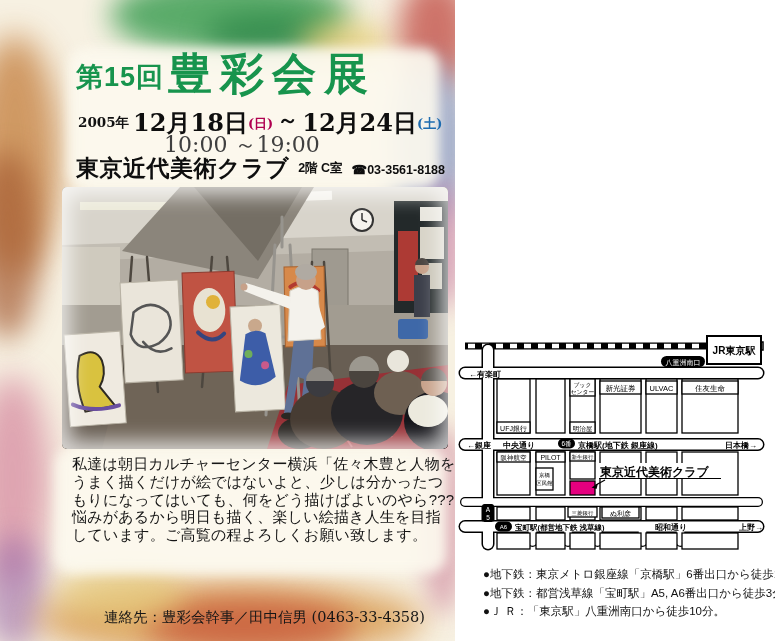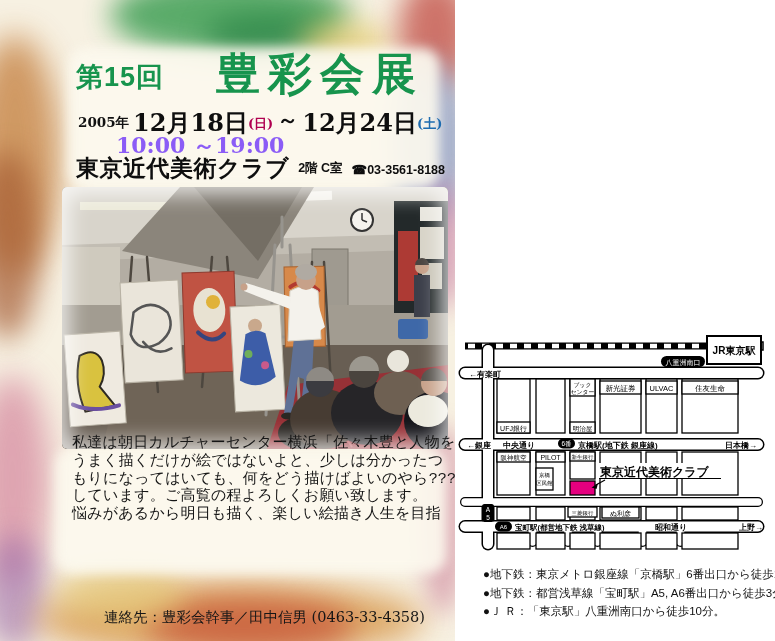--- a/index.html
+++ b/index.html
@@ -20,41 +20,41 @@
   .b10{left:-18px;top:535px;width:65px;height:115px;background:#9c6aa8;opacity:.6;}
   .b11{left:35px;top:582px;width:390px;height:75px;background:#d89a4f;opacity:.85;filter:blur(16px);}
   .b12{left:145px;top:598px;width:210px;height:55px;background:#c65036;opacity:.7;}
   .b13{left:55px;top:568px;width:130px;height:52px;background:#e6cb7c;opacity:.7;}
   .b14{left:422px;top:425px;width:42px;height:190px;background:#d08ba0;opacity:.7;filter:blur(12px);}
   .paper{position:absolute;background:rgba(252,248,238,.92);filter:blur(6px);border-radius:18px;}
   .p1{left:68px;top:48px;width:372px;height:140px;}
   .p2{left:55px;top:448px;width:392px;height:125px;}
   
   .row{position:absolute;display:flex;align-items:flex-end;white-space:nowrap;}
-  .row-title{left:76px;top:52px;gap:20px;}
+  .row-title{left:76px;top:52px;gap:4px;}
   .ex-no{font-weight:bold;font-size:27px;color:#17944d;line-height:1;padding-bottom:5px;letter-spacing:1px;}
-  .ex-title{font-weight:bold;font-size:44px;color:#17944d;line-height:1;letter-spacing:8px;margin-left:32px;}
+  .ex-title{font-weight:bold;font-size:44px;color:#17944d;line-height:1;letter-spacing:8px;}
   .row-date{left:78px;top:106px;font-family:"DejaVu Serif","Liberation Serif",serif;}
   .yr{font-size:13.5px;font-weight:bold;color:#111;padding-bottom:3px;padding-right:4px;}
   .bigdate{font-size:24px;font-weight:bold;color:#0e0e0e;line-height:1;}
   .day-sun{font-size:13px;font-weight:bold;color:#b00050;padding-bottom:2px;}
   .day-sat{font-size:13px;font-weight:bold;color:#1e6cb0;padding-bottom:2px;}
   .tilde{font-size:21px;font-weight:bold;color:#0e0e0e;padding:0 4px 1px 4px;}
   .row-time{left:116px;top:134px;gap:8px;}
-  .hours{font-family:"DejaVu Serif","Liberation Serif",serif;font-size:22px;font-weight:bold;color:#8b5cf6;line-height:1;}
+  .hours{font-family:"DejaVu Serif","Liberation Serif",serif;font-size:22px;font-weight:normal;color:#404040;line-height:1;margin-left:48px;}
   .hours-note{font-size:14.5px;font-weight:bold;color:#0e0e0e;padding-bottom:2px;}
   .row-venue{left:76px;top:157px;gap:9px;}
   .venue{font-size:23px;font-weight:bold;color:#0e0e0e;line-height:1;letter-spacing:0.5px;}
   .venue-sub{font-size:12.5px;font-weight:bold;color:#0e0e0e;padding-bottom:3px;}
   
   .photo{position:absolute;left:62px;top:187px;width:386px;height:262px;border-radius:5px;overflow:hidden;}
   .photo::after{content:"";position:absolute;inset:0;box-shadow:inset 0 0 20px 8px rgba(255,255,255,.75);pointer-events:none;border-radius:5px;}
   
-  .desc{position:absolute;left:72px;top:435px;width:378px;
-        font-family:Liberation Mono, monospace;font-size:15px;line-height:17.8px;
+  .desc{position:absolute;left:72px;top:455px;width:378px;
+        font-family:Liberation Sans, sans-serif;font-size:15px;line-height:17.8px;
         color:#161616;letter-spacing:0.2px;}
   .desc div{white-space:nowrap;}
   .contact{position:absolute;left:104px;top:608px;font-family:"DejaVu Serif","Liberation Serif",serif;
            font-size:14.5px;color:#161616;white-space:nowrap;}
   
   .map{position:absolute;left:455px;top:330px;width:308px;height:228px;}
   .map svg{display:block;}
   .map text{font-family:"Liberation Sans",sans-serif;}
   
   .access{position:absolute;left:483px;top:565px;width:292px;font-size:11.5px;line-height:18.5px;
@@ -201,22 +201,22 @@
         <circle cx="372" cy="196" r="13" fill="#c7a189"></circle>
           <path d="M359,194 a13,13 0 0 1 26,0" fill="#55504a"></path>
       </g>
     </svg>
   </div>
 
   <div class="desc">
     <div>私達は朝日カルチャーセンター横浜「佐々木豊と人物を</div>
     <div>うまく描くだけが絵ではないよと、少しは分かったつ</div>
     <div>もりになってはいても、何をどう描けばよいのやら???</div>
+    <div>悩みがあるから明日も描く、楽しい絵描き人生を目指</div>
     <div>しています。ご高覧の程よろしくお願い致します。</div>
-    <div>悩みがあるから明日も描く、楽しい絵描き人生を目指</div>
   </div>
   <div class="contact">連絡先：豊彩会幹事／田中信男 (0463-33-4358)</div>
 </div>
 
 <div class="map">
   <svg width="320" height="228" viewBox="0 0 320 228">
 
     <g>
       <line x1="10" y1="16" x2="298" y2="16" stroke="#000" stroke-width="7"></line>
       <line x1="13" y1="16" x2="296" y2="16" stroke="#fff" stroke-width="4.5" stroke-dasharray="7 7"></line>

